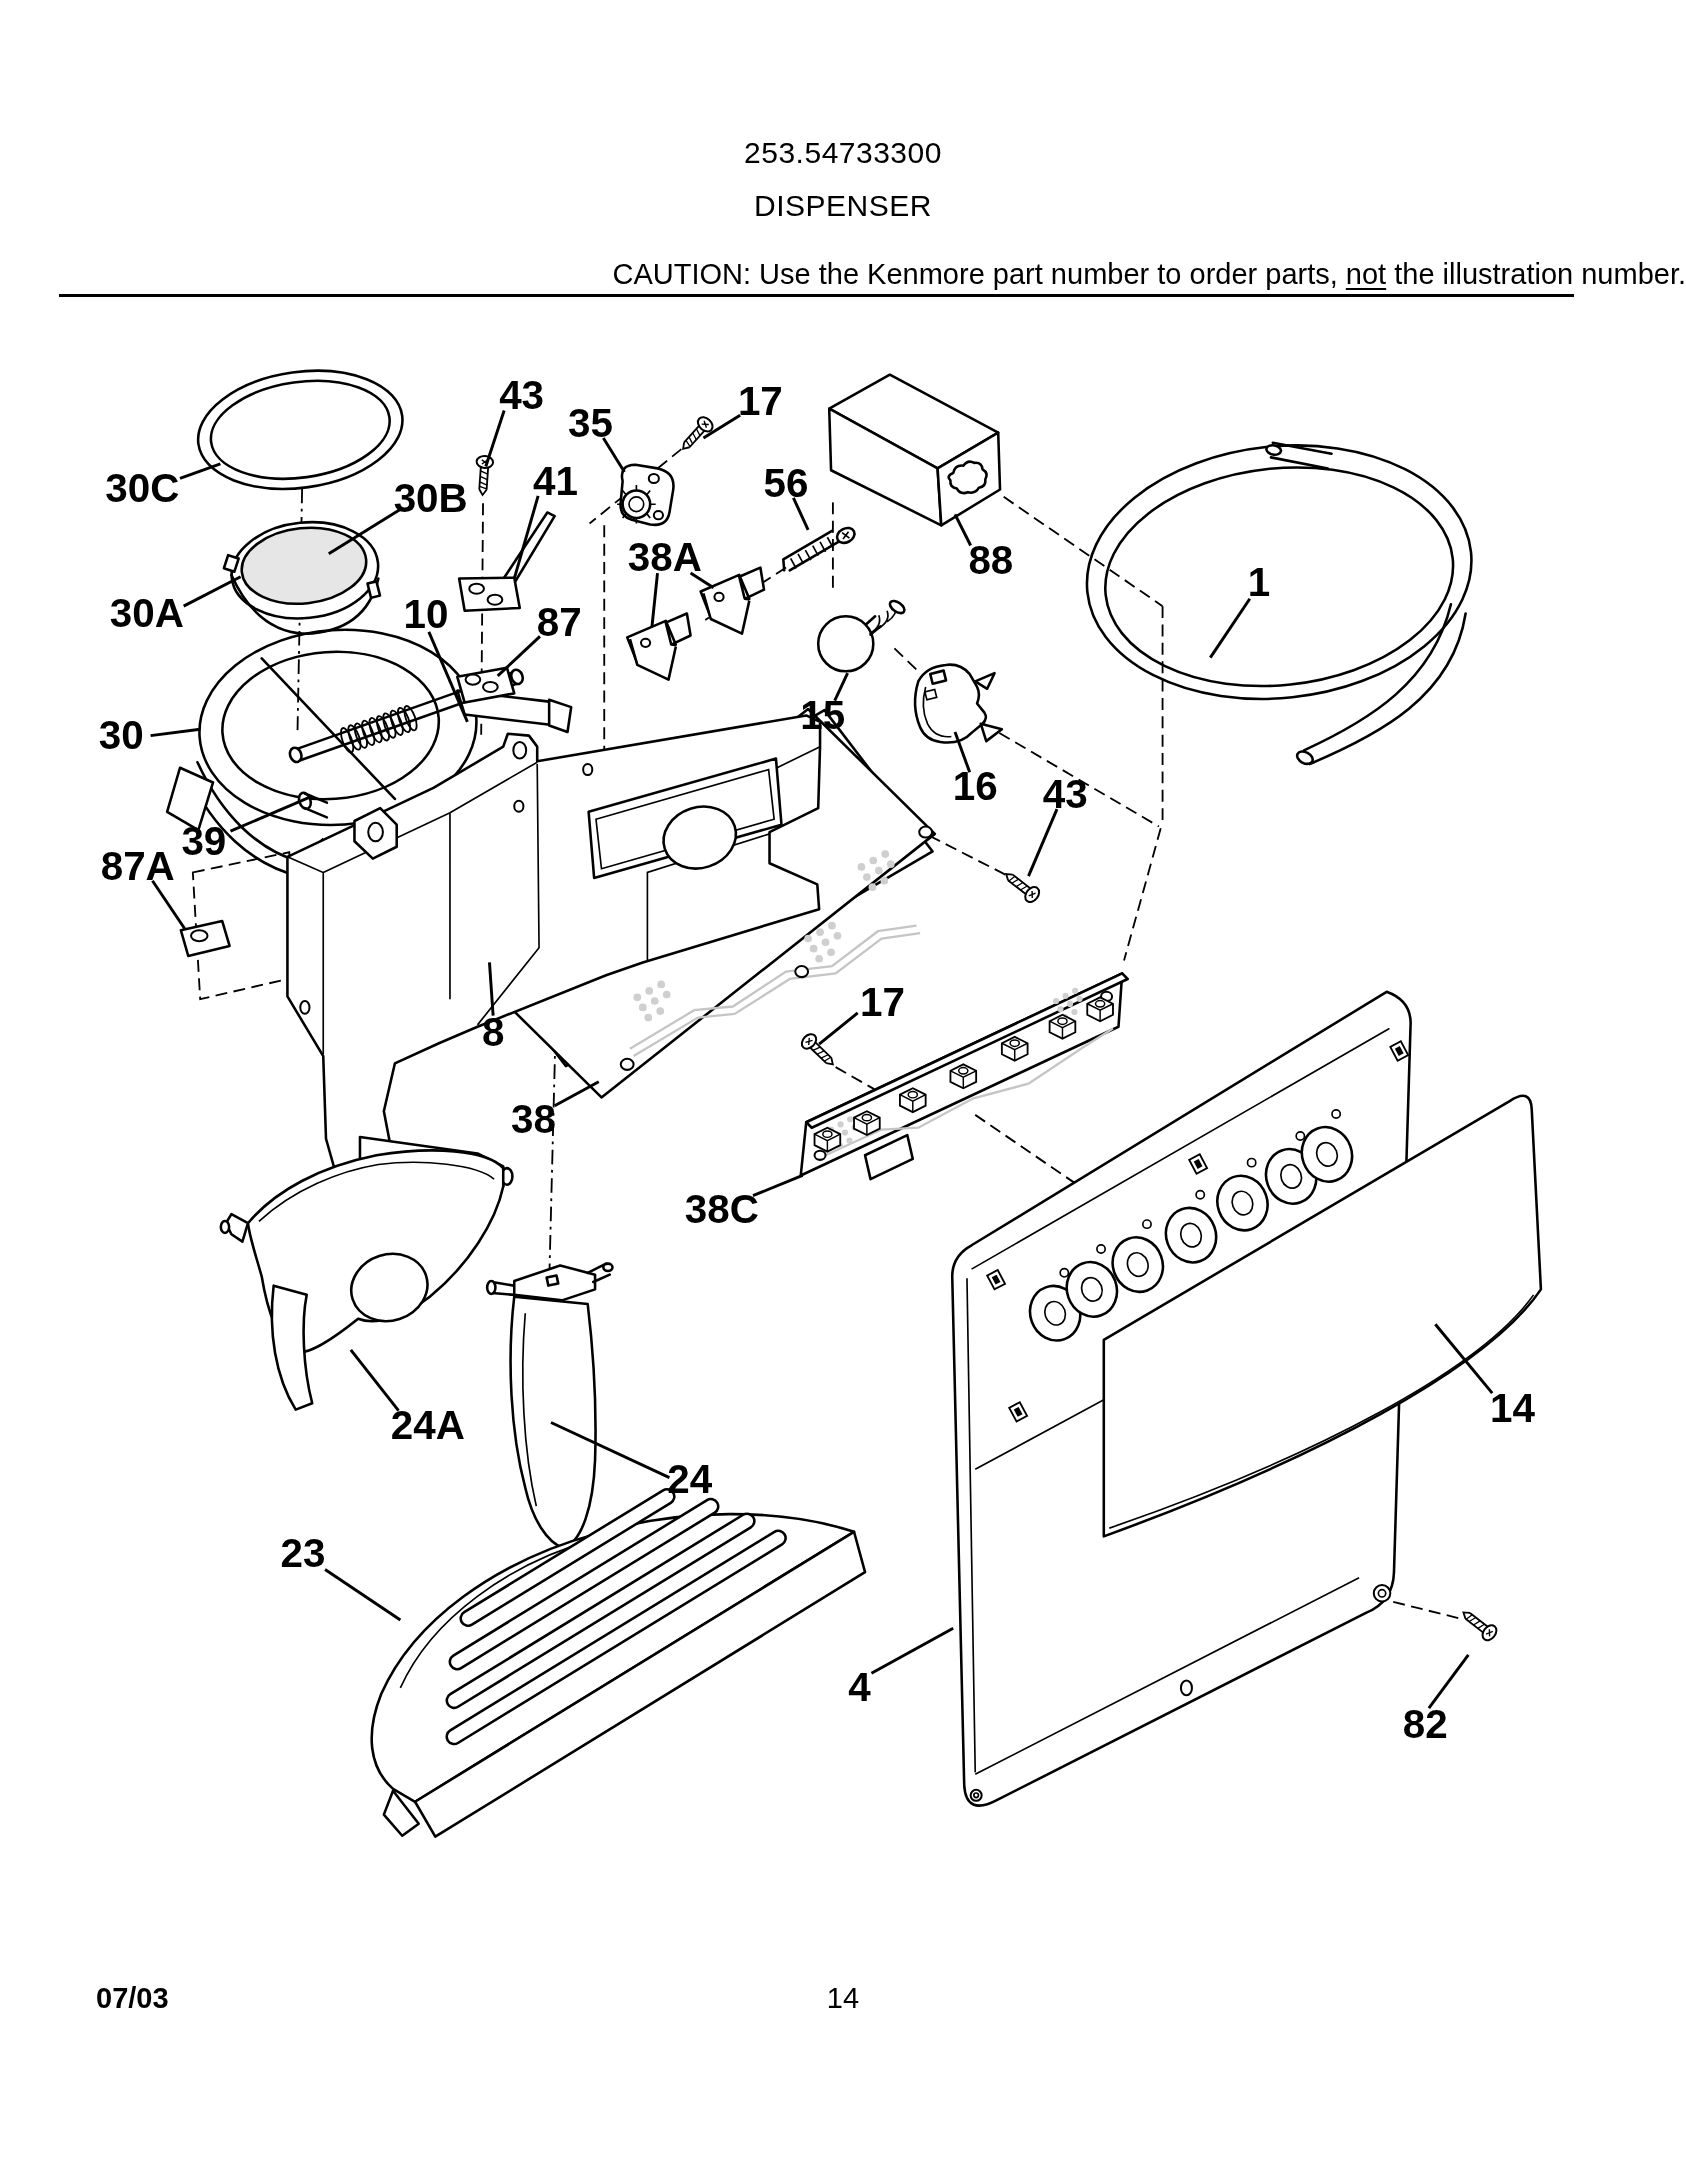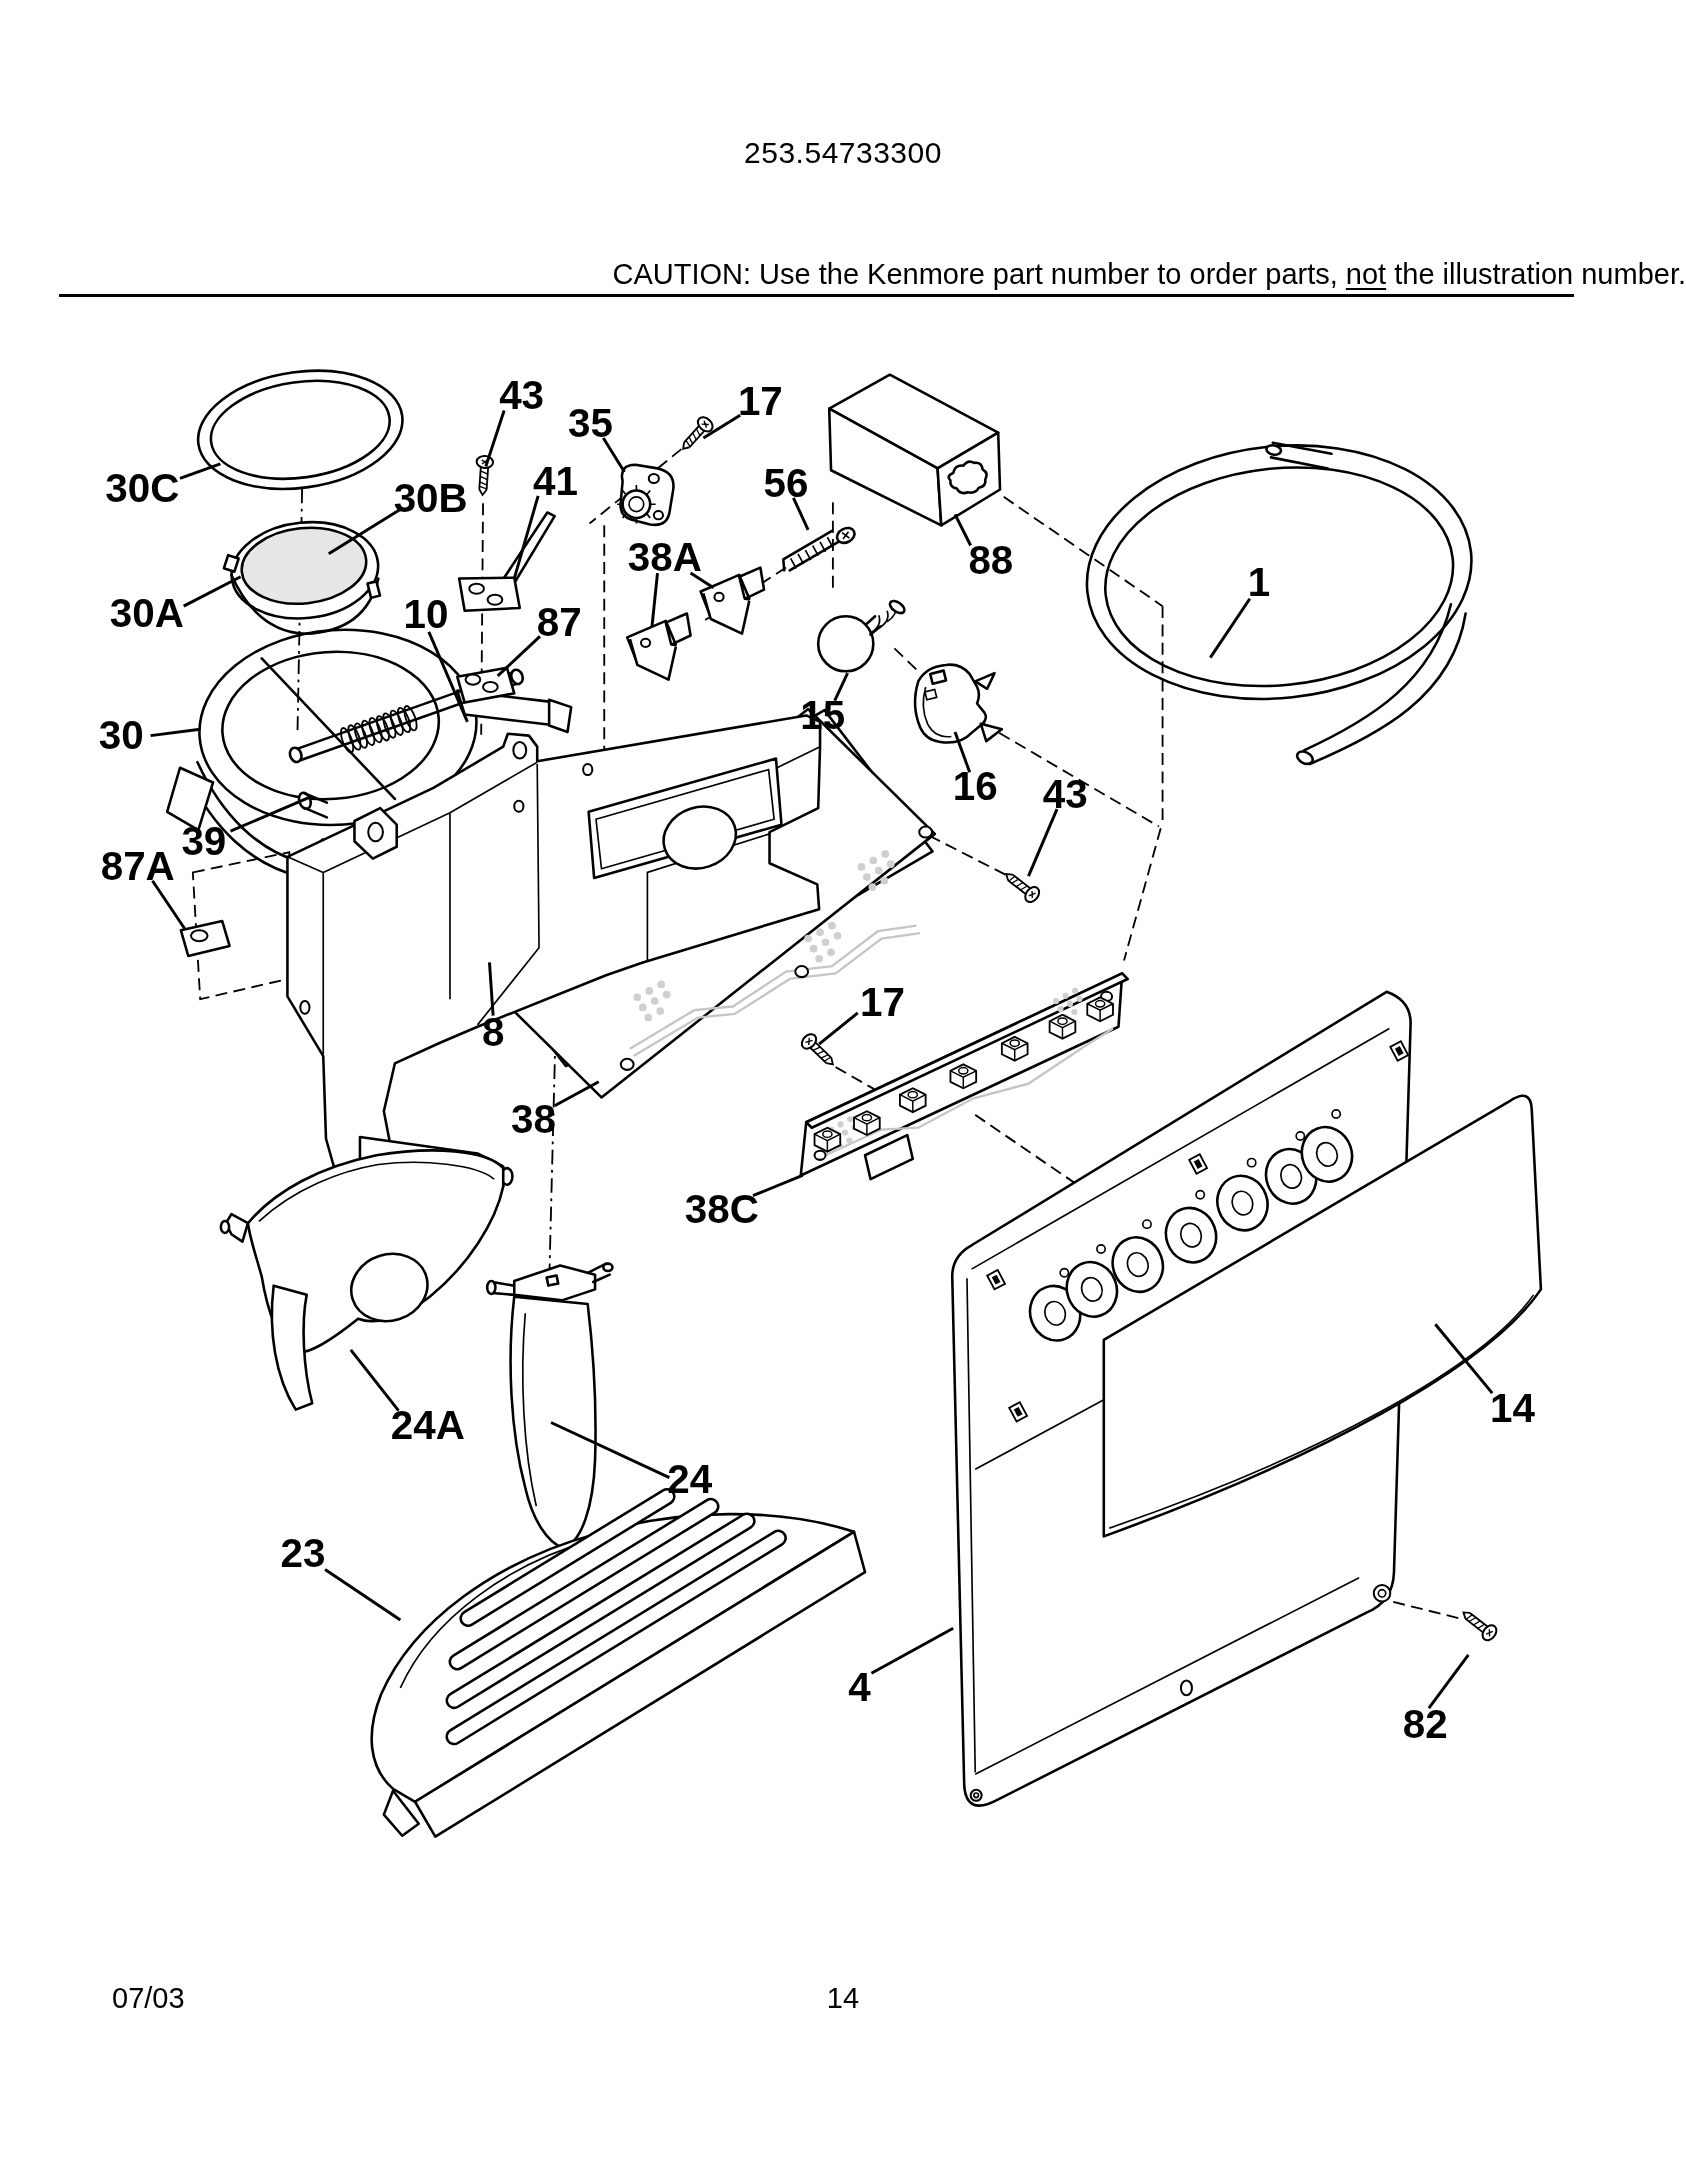--- a/index.html
+++ b/index.html
@@ -5,41 +5,42 @@
   html,body{margin:0;padding:0;background:#888;}
   .page{position:relative;width:1686px;height:2182px;background:#fff;margin:0 auto;
         font-family:"Liberation Sans",sans-serif;color:#000;overflow:hidden;}
   .hdr{position:absolute;left:0;width:100%;text-align:center;font-size:30px;letter-spacing:0.5px;}
   .hdr.model{top:116px;margin-top:20px;}
   .hdr.title{top:189px;}
   .caution{position:absolute;top:258px;left:0;width:100%;text-align:right;font-size:29px;}
   .caution .em{text-decoration:underline;text-underline-offset:3.7px;}
   .rule{position:absolute;top:294px;left:59px;width:1515px;height:2.8px;background:#000;}
   .ftr{position:absolute;top:1982px;font-size:29px;}
-  .ftr.date{left:112px;}
+  .ftr.date{left:96px;font-weight:bold;}
   .ftr.pageno{left:0;width:100%;text-align:center;}
   svg.diagram{position:absolute;left:0;top:0;}
   .oln{fill:#fff;stroke:#000;stroke-width:2.8;stroke-linejoin:round;}
   .ln{fill:none;stroke:#000;stroke-width:2.8;stroke-linecap:round;stroke-linejoin:round;}
   .tn{fill:none;stroke:#000;stroke-width:1.8;}
   .shade{fill:#e6e6e6;stroke:#000;stroke-width:2.8;}
   .dash{fill:none;stroke:#000;stroke-width:2;stroke-dasharray:13 7;}
   .dashdot{fill:none;stroke:#000;stroke-width:2;stroke-dasharray:16 6 3 6;}
   .leader{stroke:#000;stroke-width:3.2;fill:none;}
   .lbl{font-family:"Liberation Sans",sans-serif;font-size:44px;font-weight:700;fill:#000;}
   .trace{fill:none;stroke:#c5c5c5;stroke-width:2.5;}
   .dot{fill:#cfcfcf;}
   .hole{fill:#fff;stroke:#000;stroke-width:2.2;}
 </style>
 </head>
 <body>
 
 <div class="page">
 
   <div class="hdr model">253.54733300</div>
+  <div class="hdr title">DISPENSER</div>
   <div class="caution"><span>CAUTION: Use the Kenmore part number to order parts, </span><span class="em">not</span><span> the illustration number.</span></div>
   <div class="rule"></div>
 
   <svg class="diagram" width="1686" height="2182" viewBox="0 0 1836 2376">
 
     <defs>
       <g id="screw">
         <ellipse cx="0" cy="0" rx="9" ry="6.5" fill="#fff" stroke="#000" stroke-width="2.2"></ellipse>
         <path d="M-3.5,-2 L3.5,2 M3,-2.5 L-3,2.5" stroke="#000" stroke-width="1.5" fill="none"></path>
         <path d="M-4,5 L-4,30 M4,5 L4,30 M-4,30 L0,36 L4,30" fill="#fff" stroke="#000" stroke-width="2"></path>

